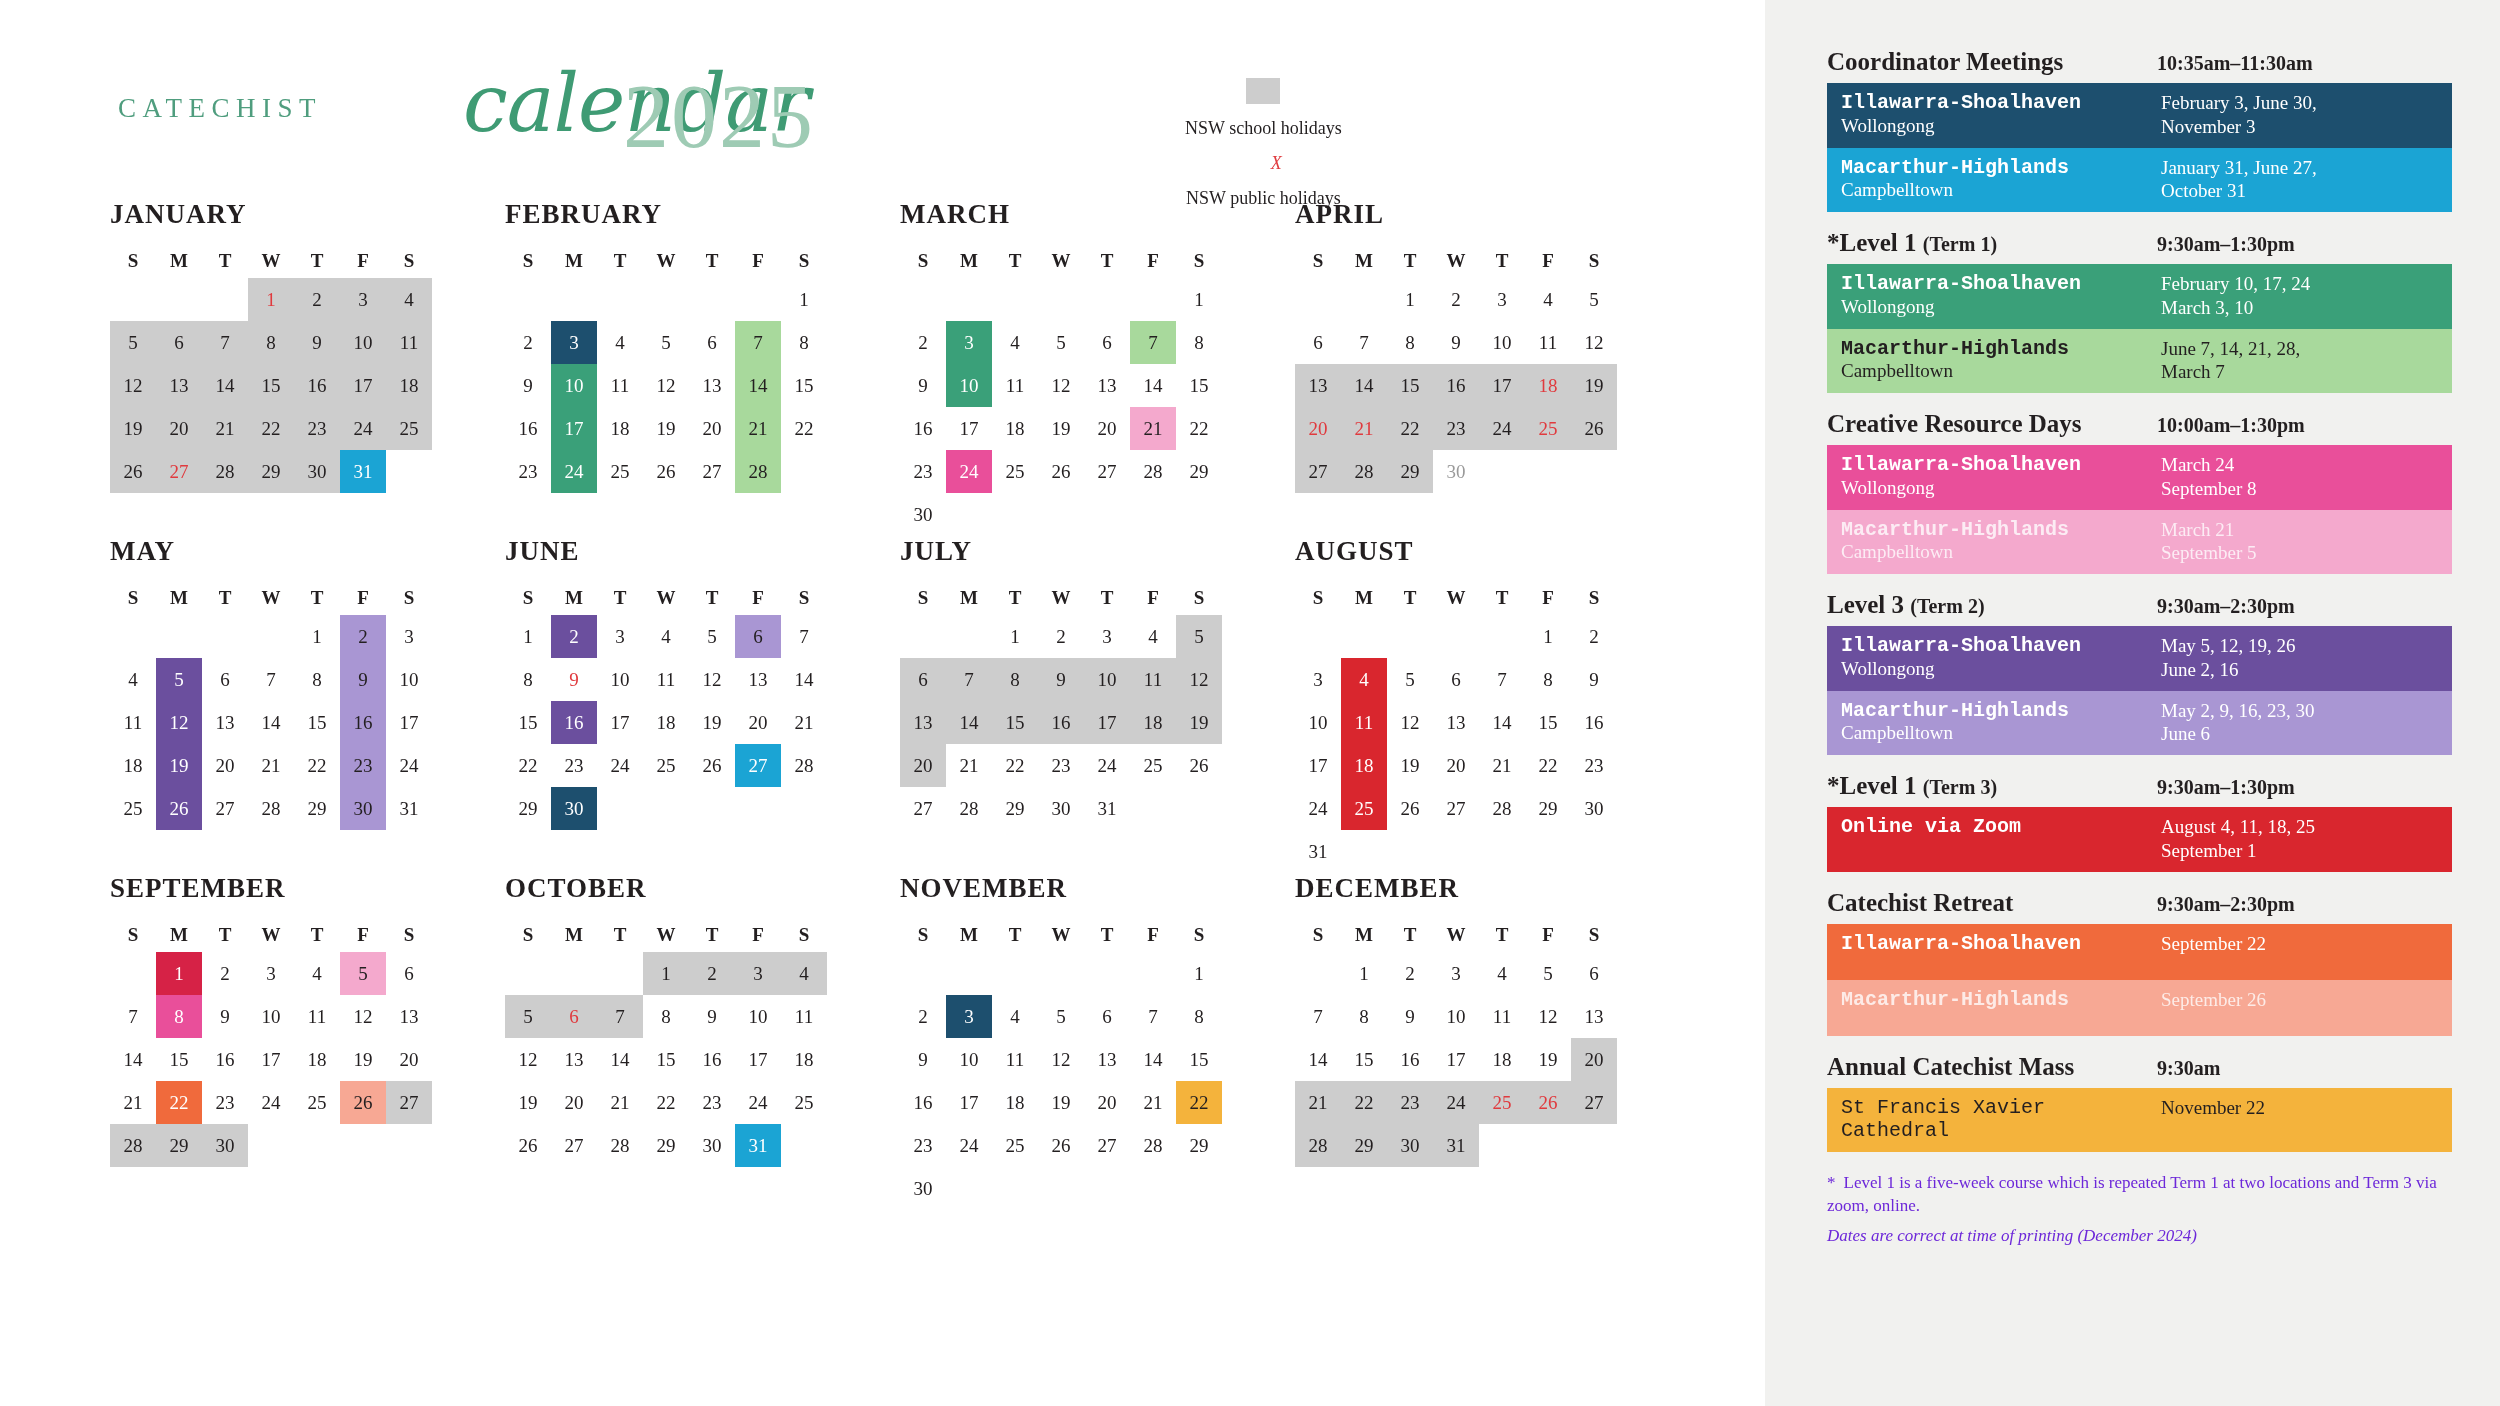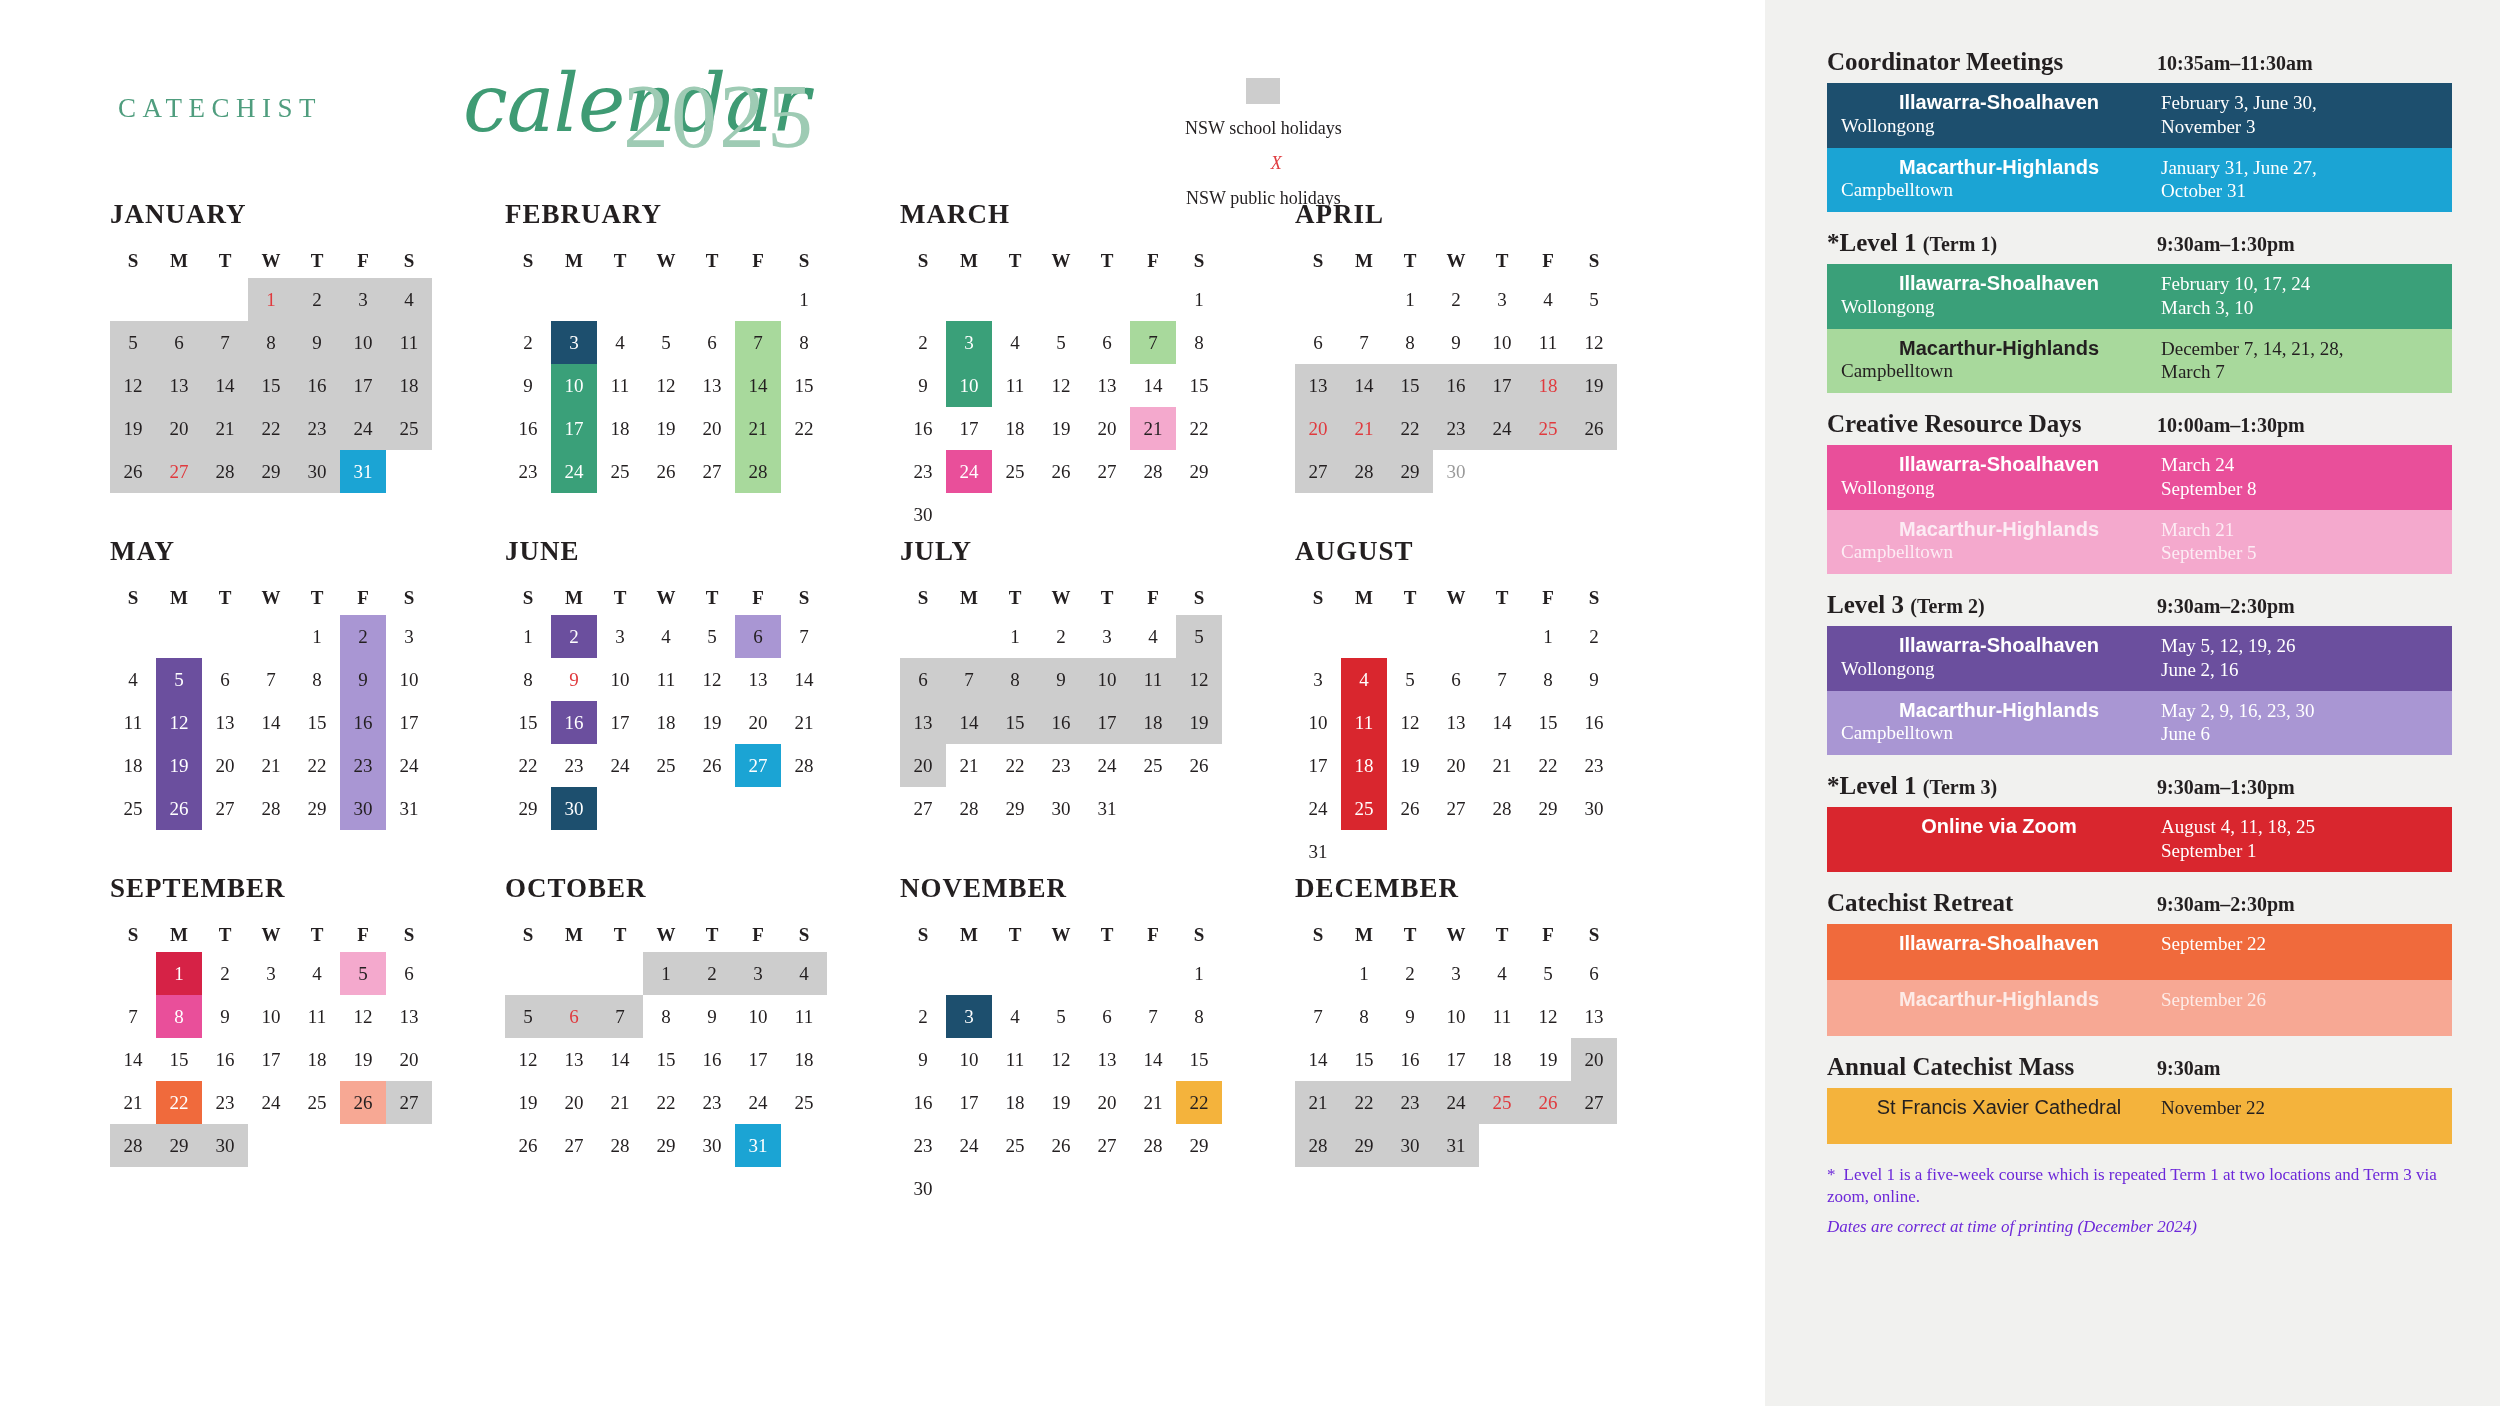--- a/index.html
+++ b/index.html
@@ -97,22 +97,22 @@
   }
   .grp-title .sub { font-size:20px; font-weight:bold; }
   .grp-time {
     font-family:"Liberation Serif", serif;
     font-weight:bold; font-size:20px; color:#231f20;
   }
   .band { display:flex; min-height:56px; padding:8px 0 9px 0; }
   .band .bl { width:330px; padding-left:14px; }
   .band .br { flex:1; padding-left:4px; }
   .band .org {
-    font-family:Liberation Sans, sans-serif;
-    font-weight:bold; font-size:20px; line-height:1.18;text-align:center;
+    font-family:Liberation Mono, monospace;
+    font-weight:bold; font-size:20px; line-height:1.18;
   }
   .band .loc {
     font-family:"Liberation Serif", serif;
     font-size:19px; line-height:1.2;
   }
   .band .dates {
     font-family:"Liberation Serif", serif;
     font-size:19px; line-height:1.25;
   }
   .tx-w { color:#ffffff; }
@@ -1864,21 +1864,21 @@
               <div class="dates tx-w">February 10, 17, 24</div>
               <div class="dates tx-w">March 3, 10</div>
             </div>
           </div>
           <div class="band" style="background: rgb(168, 217, 156);">
             <div class="bl">
               <div class="org tx-d">Macarthur-Highlands</div>
               <div class="loc tx-d">Campbelltown</div>
             </div>
             <div class="br">
-              <div class="dates tx-d">December 7, 14, 21, 28,</div>
+              <div class="dates tx-d">June 7, 14, 21, 28,</div>
               <div class="dates tx-d">March 7</div>
             </div>
           </div>
         </div>
         <div class="grp">
           <div class="grp-head">
             <div class="grp-title">Creative Resource Days</div>
             <div class="grp-time">10:00am–1:30pm</div>
           </div>
           <div class="band" style="background: rgb(233, 79, 154);">

